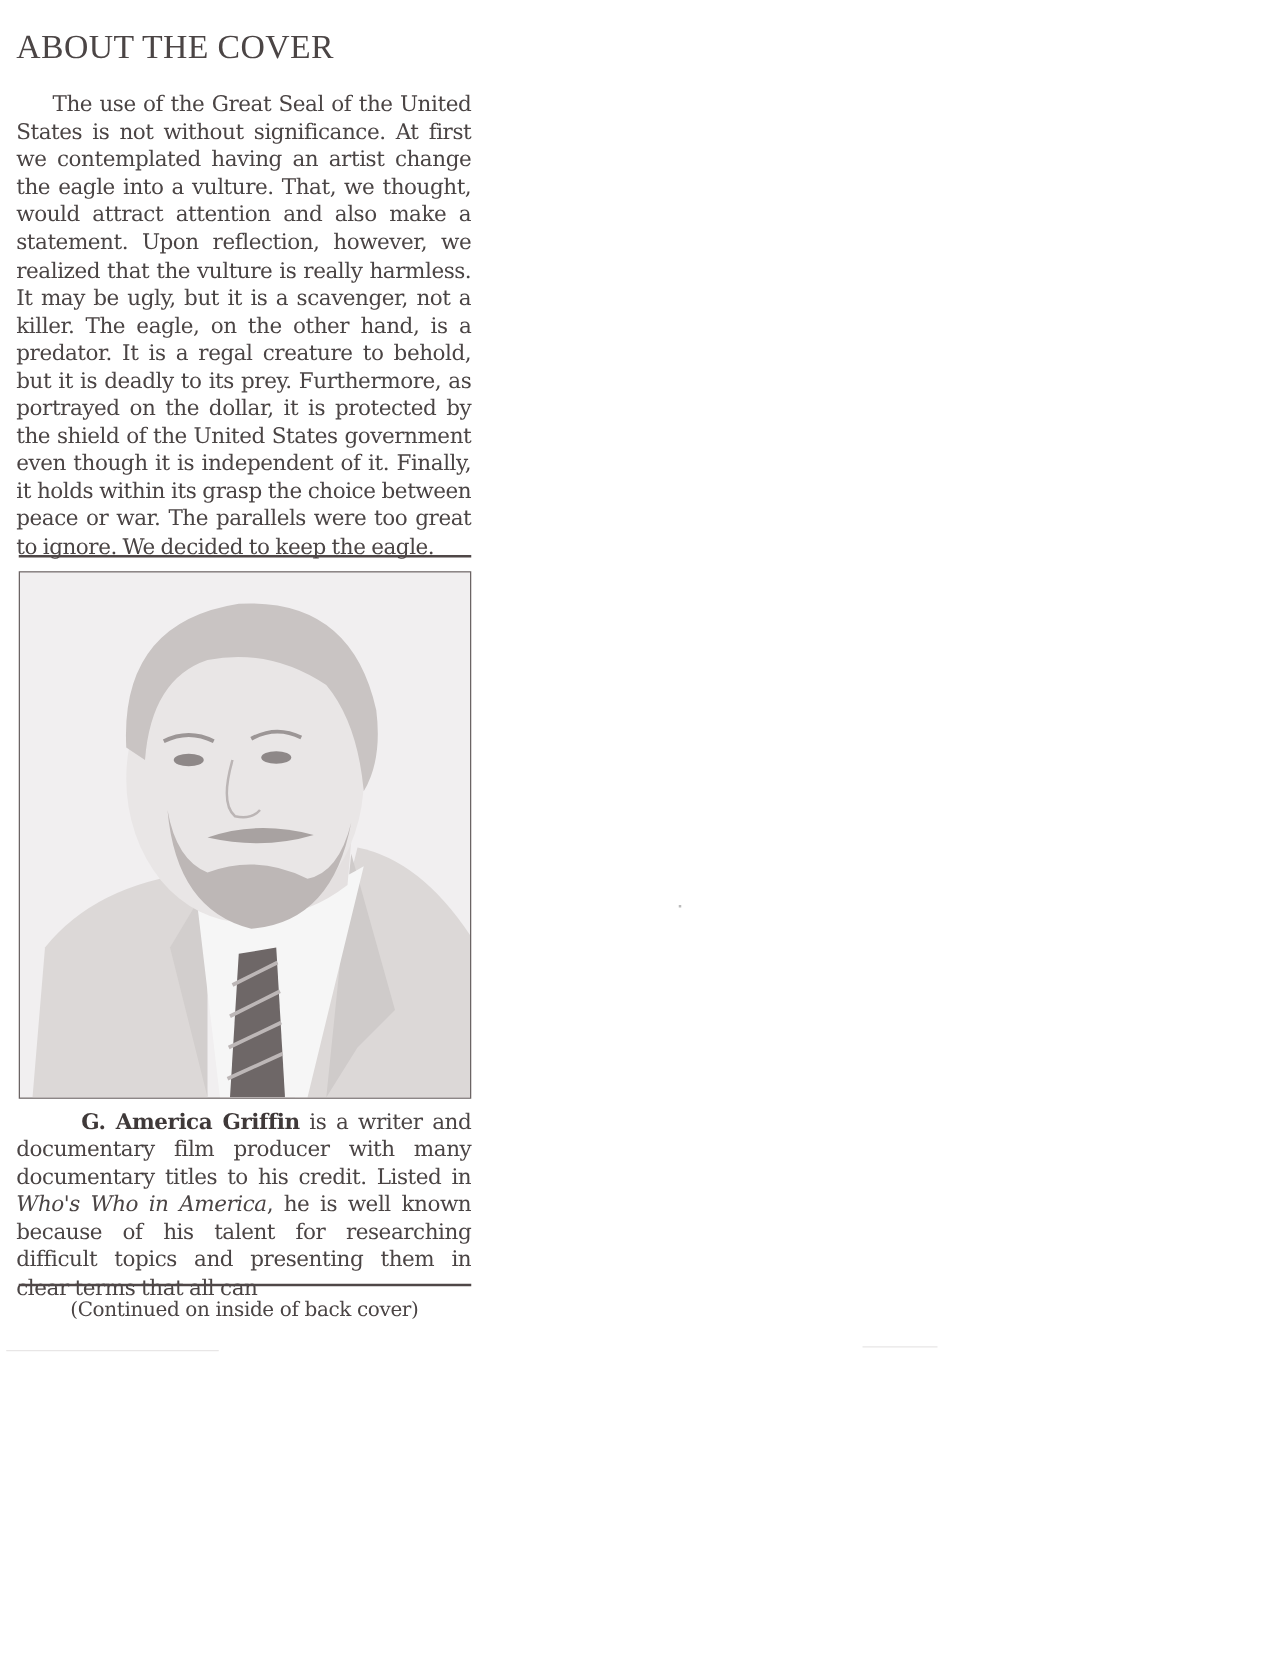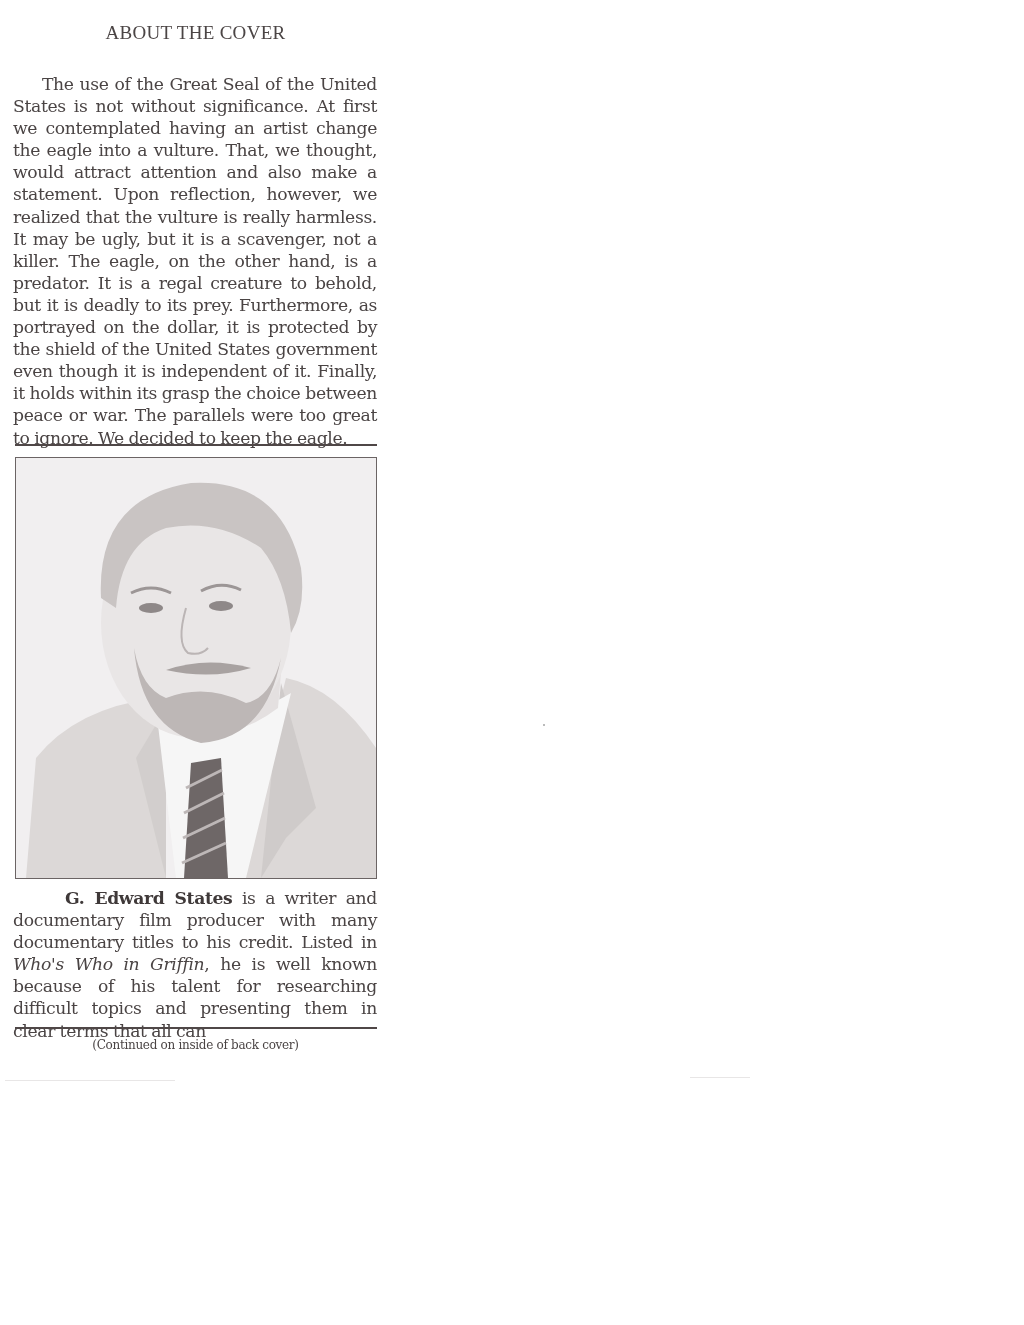--- a/index.html
+++ b/index.html
@@ -5,22 +5,22 @@
     html, body { margin: 0; padding: 0; }
     body {
       width: 1024px; height: 1325px; background: #ffffff;
       position: relative; overflow: hidden;
       font-family: "DejaVu Serif", "Liberation Serif", serif;
       color: #4a4444;
     }
     .column { position: absolute; left: 13px; top: 0; width: 365px; }
     .title {
       position: absolute; left: 0; top: 22px; width: 365px;
-      text-align: center; font-family: "Liberation Serif", serif;
-      font-size: 19px; letter-spacing: 0.3px; color: #4b4545; font-weight: normal;
+      text-align: left; font-family: "Liberation Serif", serif;
+      font-size: 27px; letter-spacing: 0.3px; color: #4b4545; font-weight: normal;
       margin: 0;
     }
     .para {
       position: absolute; left: 0; width: 364px;
       font-size: 17.2px; line-height: 22.1px;
       text-align: justify; text-align-last: left;
       color: #4a4444; margin: 0;
       font-family: "DejaVu Serif", serif;
       letter-spacing: -0.35px; word-spacing: -0.5px;
     }
@@ -32,21 +32,21 @@
       background: #4f4747;
     }
     .rule.r1 { top: 444px; }
     .rule.r2 { top: 1027px; }
     .photo {
       position: absolute; left: 2px; top: 457px; width: 360px; height: 420px;
       border: 1.5px solid #6b6464; background: #f1eff0; overflow: hidden;
     }
     .continued {
       position: absolute; left: 0; top: 1038px; width: 365px; text-align: center;
-      font-size: 12px; color: #4a4444; letter-spacing: -0.3px;
+      font-size: 16px; color: #4a4444; letter-spacing: -0.3px;
       font-family: "DejaVu Serif", serif;
     }
     .smudge { position: absolute; height: 1px; background: #e8e6e6; }
   </style>
 </head>
 <body>
 
 <div class="column">
   <h1 class="title">ABOUT THE COVER</h1>
 
@@ -86,21 +86,21 @@
 
       <ellipse cx="135" cy="150" rx="12" ry="5" fill="#8e8888"></ellipse>
       <ellipse cx="205" cy="148" rx="12" ry="5" fill="#8e8888"></ellipse>
       <path d="M115 135 Q135 125 155 135" stroke="#9c9696" stroke-width="3" fill="none"></path>
       <path d="M185 133 Q205 122 225 132" stroke="#9c9696" stroke-width="3" fill="none"></path>
 
       <path d="M170 150 Q160 185 172 195 Q185 198 192 190" stroke="#bbb5b5" stroke-width="2" fill="none"></path>
     </svg>
   </div>
 
-  <p class="para p2"><span class="name">G. Edward States</span><span> is a writer and documentary film producer with many documentary titles to his credit. Listed in </span><em>Who's Who in Griffin</em><span>, he is well known because of his talent for researching difficult topics and presenting them in clear terms that all can</span></p>
+  <p class="para p2"><span class="name">G. America Griffin</span><span> is a writer and documentary film producer with many documentary titles to his credit. Listed in </span><em>Who's Who in America</em><span>, he is well known because of his talent for researching difficult topics and presenting them in clear terms that all can</span></p>
 
   <div class="rule r2"></div>
 
   <div class="continued">(Continued on inside of back cover)</div>
 </div>
 
 <div class="smudge" style="left:5px; top:1080px; width:170px;"></div>
 <div class="smudge" style="left:690px; top:1077px; width:60px;"></div>
 <div class="smudge" style="left:543px; top:724px; width:2px; height:2px; background:#bbb;"></div>
 

